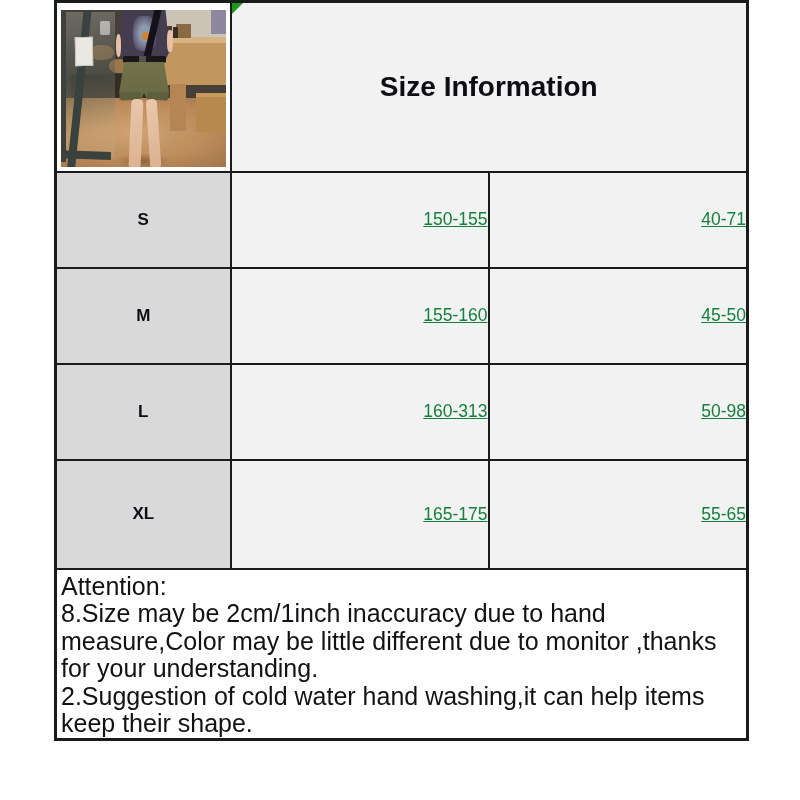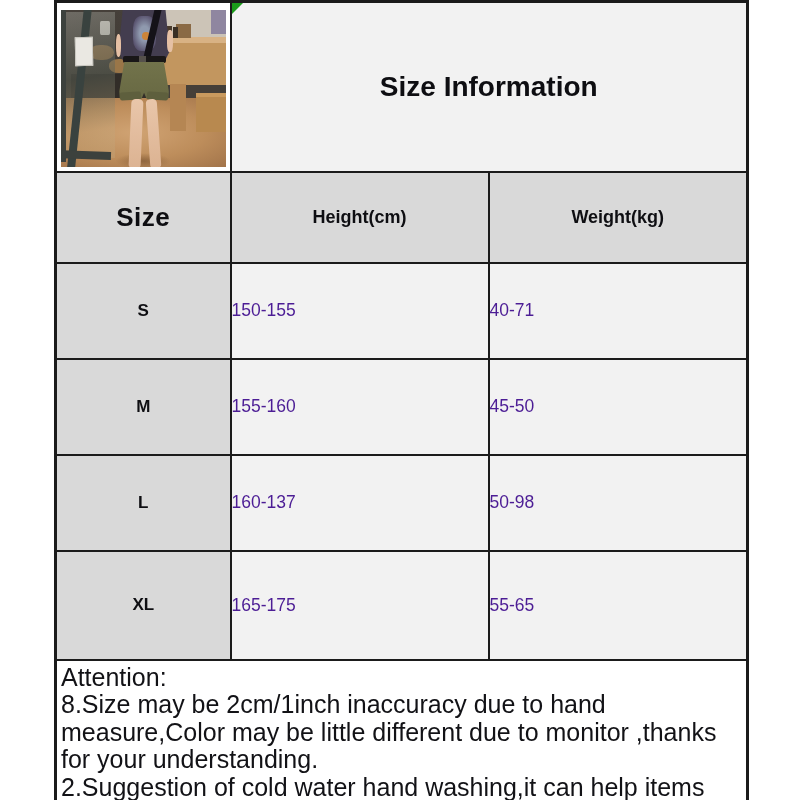--- a/index.html
+++ b/index.html
@@ -25,21 +25,21 @@
     background:#f2f2f2;text-align:center;vertical-align:middle;
     font-weight:bold;font-size:28px;position:relative;color:#0e0e12;
   }
   .corner-marker{
     position:absolute;top:0;left:0;width:0;height:0;
     border-top:11px solid #1a9a1a;border-right:11px solid transparent;
   }
   tr.r-head th{background:#d9d9d9;font-weight:bold;font-size:18px;color:#0e0e12;}
   tr.r-head th.size-head{font-size:26px;letter-spacing:0.5px;}
   td.size-cell{background:#d9d9d9;text-align:center;vertical-align:middle;font-weight:bold;font-size:17px;color:#0e0e12;}
-  td.val-cell{background:#f2f2f2;text-align:left;vertical-align:middle;font-size:17.5px;color:#4c1d95;}
+  td.val-cell{background:#f2f2f2;text-align:right;vertical-align:middle;font-size:17.5px;color:#15803d;text-decoration:underline;}
   td.attention-cell{
     background:#ffffff;vertical-align:top;text-align:left;
     font-size:25px;line-height:27.5px;padding:3px 6px 0 4px;color:#121216;
   }
 
   
   .photo{position:relative;width:165px;height:157px;margin:7px auto 0;background:#453f38;overflow:hidden;}
   .photo div{position:absolute;}
   .ph-shelf-top{left:0;top:0;width:62%;height:58%;background:linear-gradient(#46403a,#3d3831);}
   .ph-cup{left:24%;top:7%;width:6%;height:9%;background:#d8d4cc;border-radius:15%;}
@@ -122,39 +122,34 @@
           <div class="ph-leg-left"></div>
           <div class="ph-leg-right"></div>
         </div>
       </td>
       <td class="title-cell" colspan="2">
         <span class="corner-marker"></span>
         <span>Size Information</span>
       </td>
     </tr>
 
-    <tr class="r-head">
-      <th class="size-head">Size</th>
-      <th>Height(cm)</th>
-      <th>Weight(kg)</th>
-    </tr>
 
     <tr class="r-s">
       <td class="size-cell">S</td>
       <td class="val-cell">150-155</td>
       <td class="val-cell">40-71</td>
     </tr>
     <tr class="r-m">
       <td class="size-cell">M</td>
       <td class="val-cell">155-160</td>
       <td class="val-cell">45-50</td>
     </tr>
     <tr class="r-l">
       <td class="size-cell">L</td>
-      <td class="val-cell">160-137</td>
+      <td class="val-cell">160-313</td>
       <td class="val-cell">50-98</td>
     </tr>
     <tr class="r-xl">
       <td class="size-cell">XL</td>
       <td class="val-cell">165-175</td>
       <td class="val-cell">55-65</td>
     </tr>
 
     <tr class="r-att">
       <td class="attention-cell" colspan="3">

